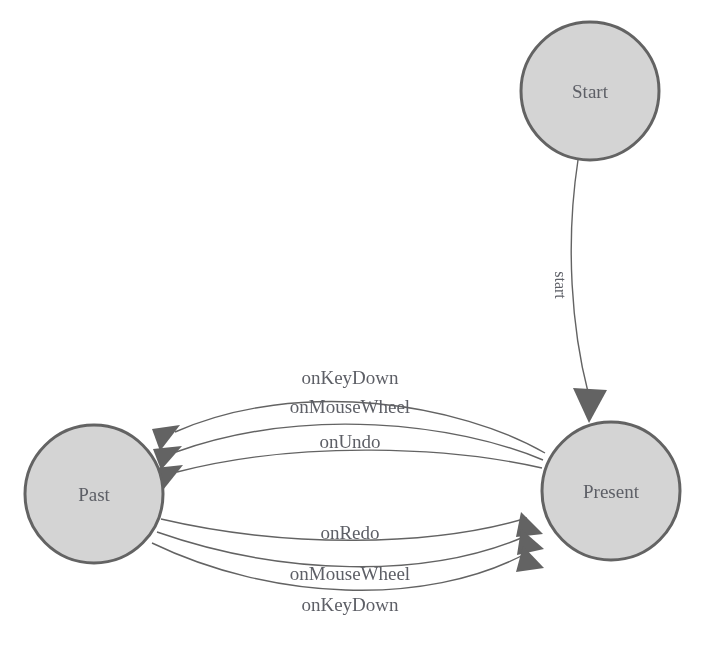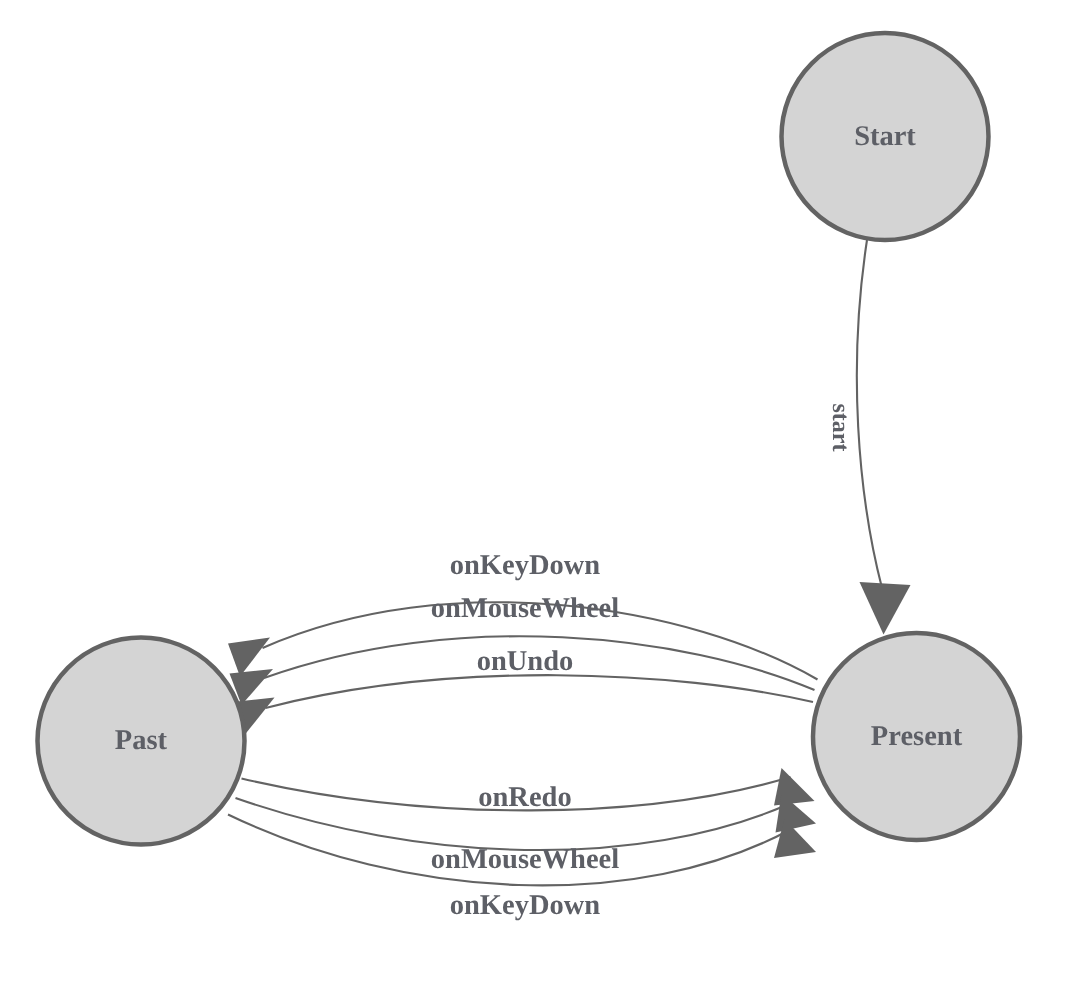--- a/index.html
+++ b/index.html
@@ -12,21 +12,20 @@
     width: 721px;
     height: 670px;
     overflow: hidden;
     font-family: "Liberation Serif", "DejaVu Serif", serif;
   }
   #diagram-root {
     position: relative;
     width: 721px;
     height: 542px;
     background: #ffffff;
-    font-weight: bold;
   }
   svg#graph {
     display: block;
     width: 721px;
     height: 670px;
   }
   .node-circle {
     fill: #d4d4d4;
     stroke: #636363;
     stroke-width: 3;

